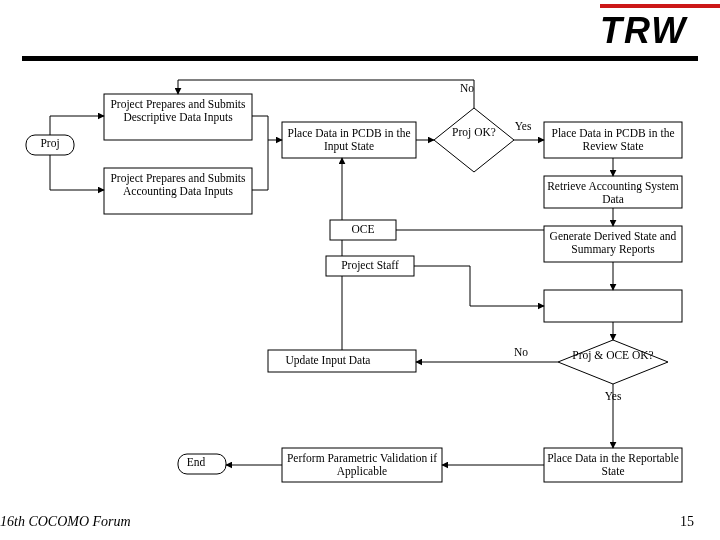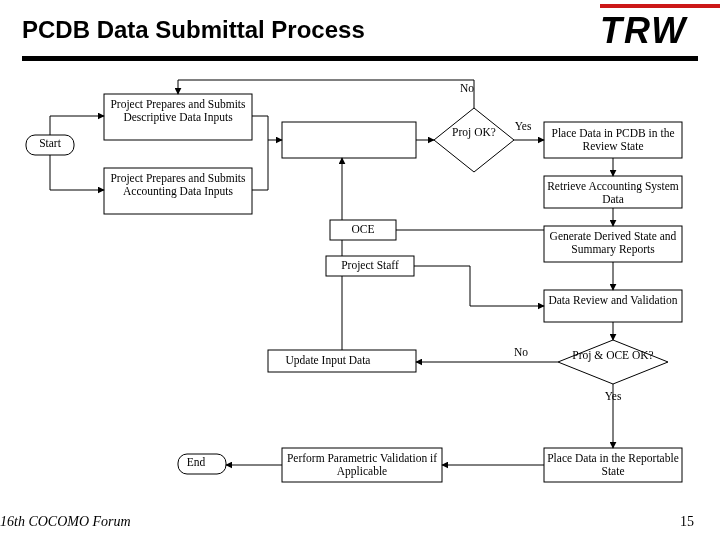--- a/index.html
+++ b/index.html
@@ -12,21 +12,20 @@
   .foot{position:absolute;bottom:10px;width:720px;text-align:left;font-family:"Times New Roman",serif;font-style:italic;font-size:14px}
   .pg{position:absolute;right:26px;bottom:10px;font-family:"Times New Roman",serif;font-size:14px}
   
   .t{position:absolute;font-family:"Times New Roman",serif;font-size:11.5px;text-align:center;line-height:1.15}
 </style>
 </head>
 <body>
 
 <div class="slide">
 
-  <div class="title">PCDB Data Submittal Process</div>
   <div class="rule"></div>
   <div class="logo-bar"></div>
   <div class="logo">TRW</div>
 
   <svg width="720" height="540">
     <defs>
       <marker id="ah" viewBox="0 0 10 10" refX="9" refY="5" markerWidth="7" markerHeight="7" orient="auto">
         <path d="M0,0 L10,5 L0,10 z" fill="#000"></path>
       </marker>
     </defs>
@@ -89,29 +88,29 @@
     <line x1="342" y1="256" x2="342" y2="240" stroke="#000"></line>
     <line x1="342" y1="220" x2="342" y2="158" stroke="#000" marker-end="url(#ah)"></line>
 
     <line x1="613" y1="384" x2="613" y2="448" stroke="#000" marker-end="url(#ah)"></line>
 
     <line x1="544" y1="465" x2="442" y2="465" stroke="#000" marker-end="url(#ah)"></line>
 
     <line x1="282" y1="465" x2="226" y2="465" stroke="#000" marker-end="url(#ah)"></line>
   </svg>
 
-  <div class="t" style="left:26px;top:137px;width:48px">Start</div>
+  <div class="t" style="left:26px;top:137px;width:48px">Proj</div>
   <div class="t" style="left:178px;top:456px;width:36px">End</div>
 
   <div class="t" style="left:104px;top:98px;width:148px">Project Prepares and Submits Descriptive Data Inputs</div>
   <div class="t" style="left:104px;top:172px;width:148px">Project Prepares and Submits Accounting Data Inputs</div>
+  <div class="t" style="left:282px;top:127px;width:134px">Place Data in PCDB in the Input State</div>
   <div class="t" style="left:544px;top:127px;width:138px">Place Data in PCDB in the Review State</div>
   <div class="t" style="left:544px;top:180px;width:138px">Retrieve Accounting System Data</div>
   <div class="t" style="left:544px;top:230px;width:138px">Generate Derived State and Summary Reports</div>
-  <div class="t" style="left:544px;top:294px;width:138px">Data Review and Validation</div>
   <div class="t" style="left:330px;top:223px;width:66px">OCE</div>
   <div class="t" style="left:326px;top:259px;width:88px">Project Staff</div>
   <div class="t" style="left:268px;top:354px;width:120px">Update Input Data</div>
   <div class="t" style="left:282px;top:452px;width:160px">Perform Parametric Validation if Applicable</div>
   <div class="t" style="left:544px;top:452px;width:138px">Place Data in the Reportable State</div>
 
   <div class="t" style="left:444px;top:126px;width:60px">Proj OK?</div>
   <div class="t" style="left:568px;top:349px;width:90px">Proj &amp; OCE OK?</div>
 
   <div class="t" style="left:508px;top:120px;width:30px">Yes</div>

